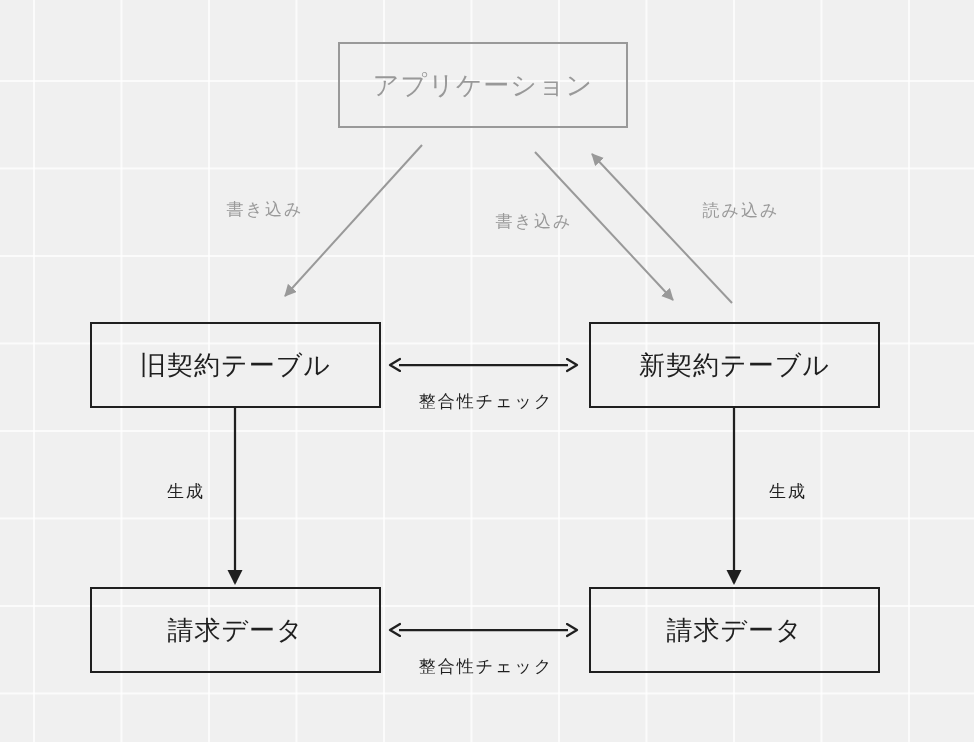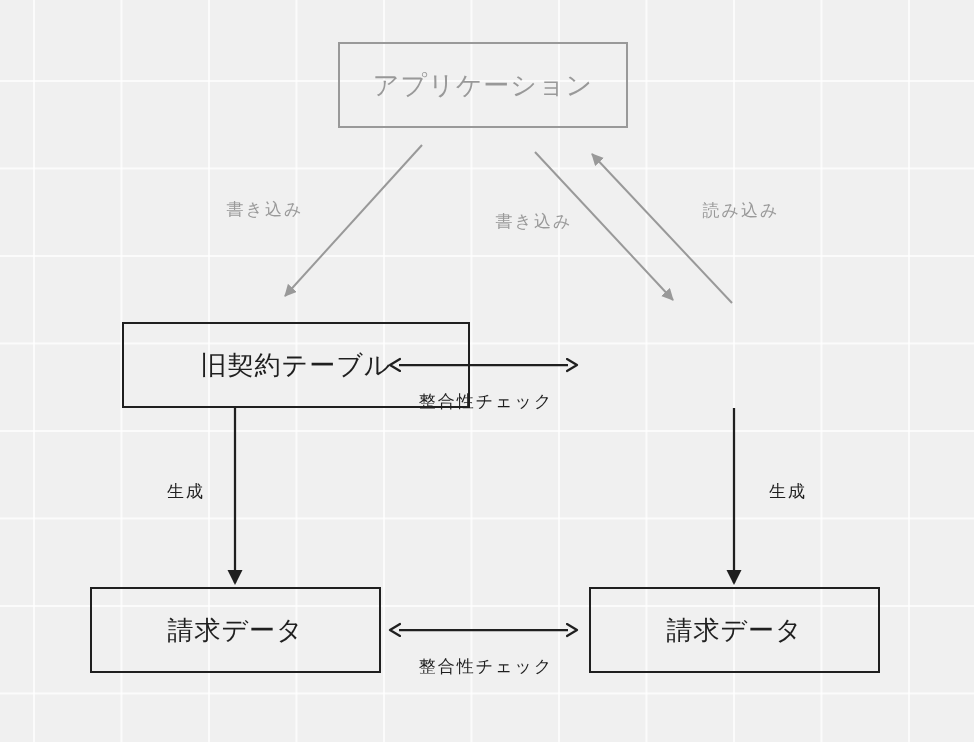--- a/index.html
+++ b/index.html
@@ -25,21 +25,21 @@
 
   .node {
     position: absolute; display: flex; align-items: center; justify-content: center;
     box-sizing: border-box; height: 86px;
     font-size: 26px; letter-spacing: 1px; white-space: nowrap;
   }
   .node.black { border: 2px solid var(--black, #1f1f1f); color: var(--black, #1f1f1f); }
   .node.gray  { border: 2px solid var(--gray, #999);  color: var(--gray, #999); }
 
   #node-application   { left: 338px; top: 42px;  width: 290px; }
-  #node-old-contract  { left: 90px;  top: 322px; width: 348px; margin-left: 32px; }
+  #node-old-contract  { left: 90px;  top: 322px; width: 291px; }
   #node-new-contract  { left: 589px; top: 322px; width: 291px; }
   #node-billing-left  { left: 90px;  top: 587px; width: 291px; }
   #node-billing-right { left: 589px; top: 587px; width: 291px; }
 
   .edge-label {
     position: absolute; transform: translateX(-50%);
     font-size: 17px; line-height: 1.1; letter-spacing: 2px; white-space: nowrap;
   }
   .edge-label.gray  { color: var(--gray, #999); }
   .edge-label.black { color: var(--black, #1f1f1f); }
@@ -82,20 +82,23 @@
   </svg>
 
   <div class="node gray" id="node-application">
     <span>アプリケーション</span>
   </div>
 
   <div class="node black" id="node-old-contract">
     <span>旧契約テーブル</span>
   </div>
 
+  <div class="node black" id="node-new-contract">
+    <span>新契約テーブル</span>
+  </div>
 
   <div class="node black" id="node-billing-left">
     <span>請求データ</span>
   </div>
 
   <div class="node black" id="node-billing-right">
     <span>請求データ</span>
   </div>
 
   <div class="edge-label gray" id="label-write-left">書き込み</div>

